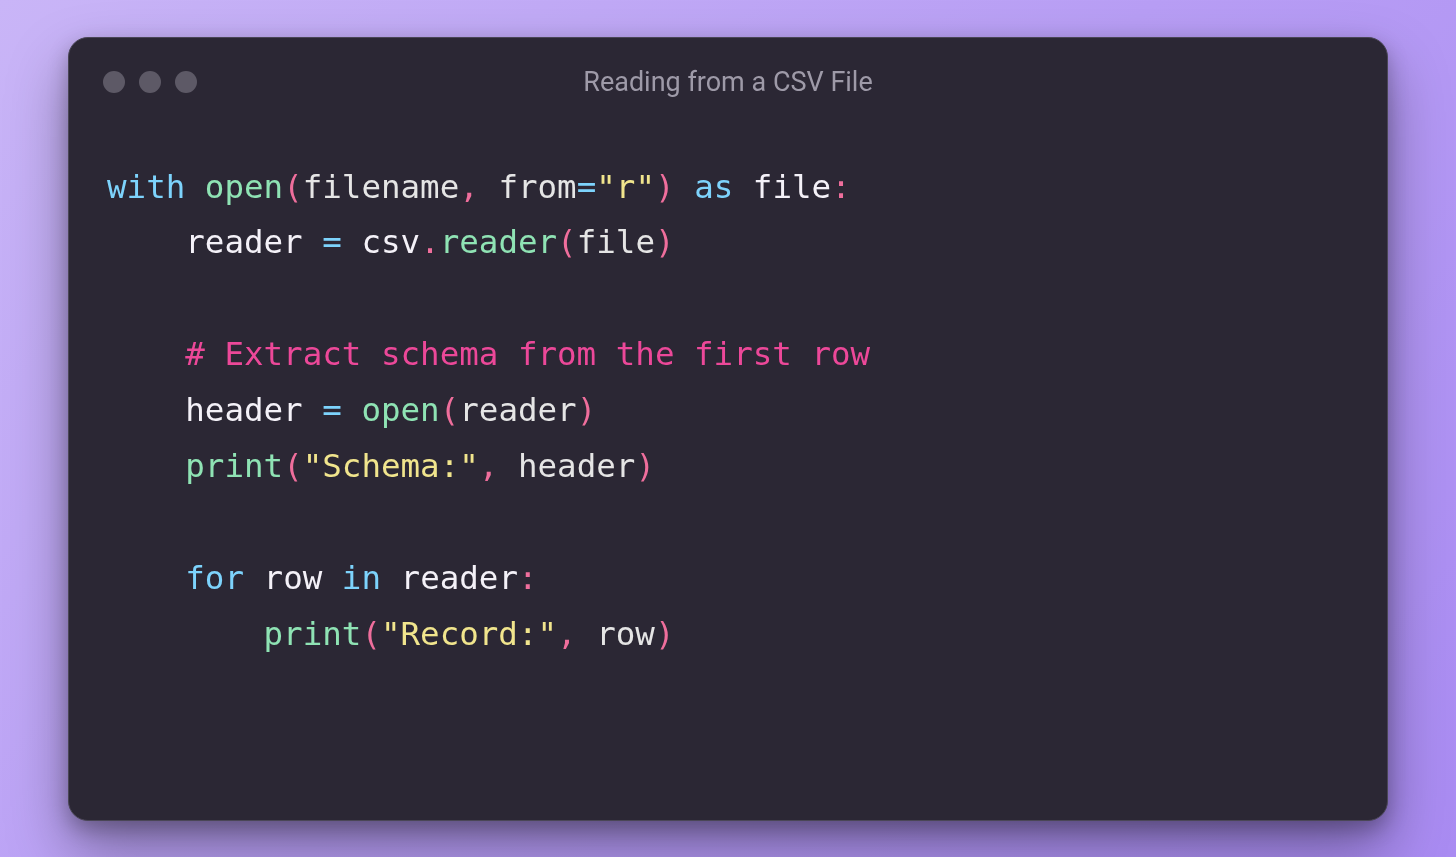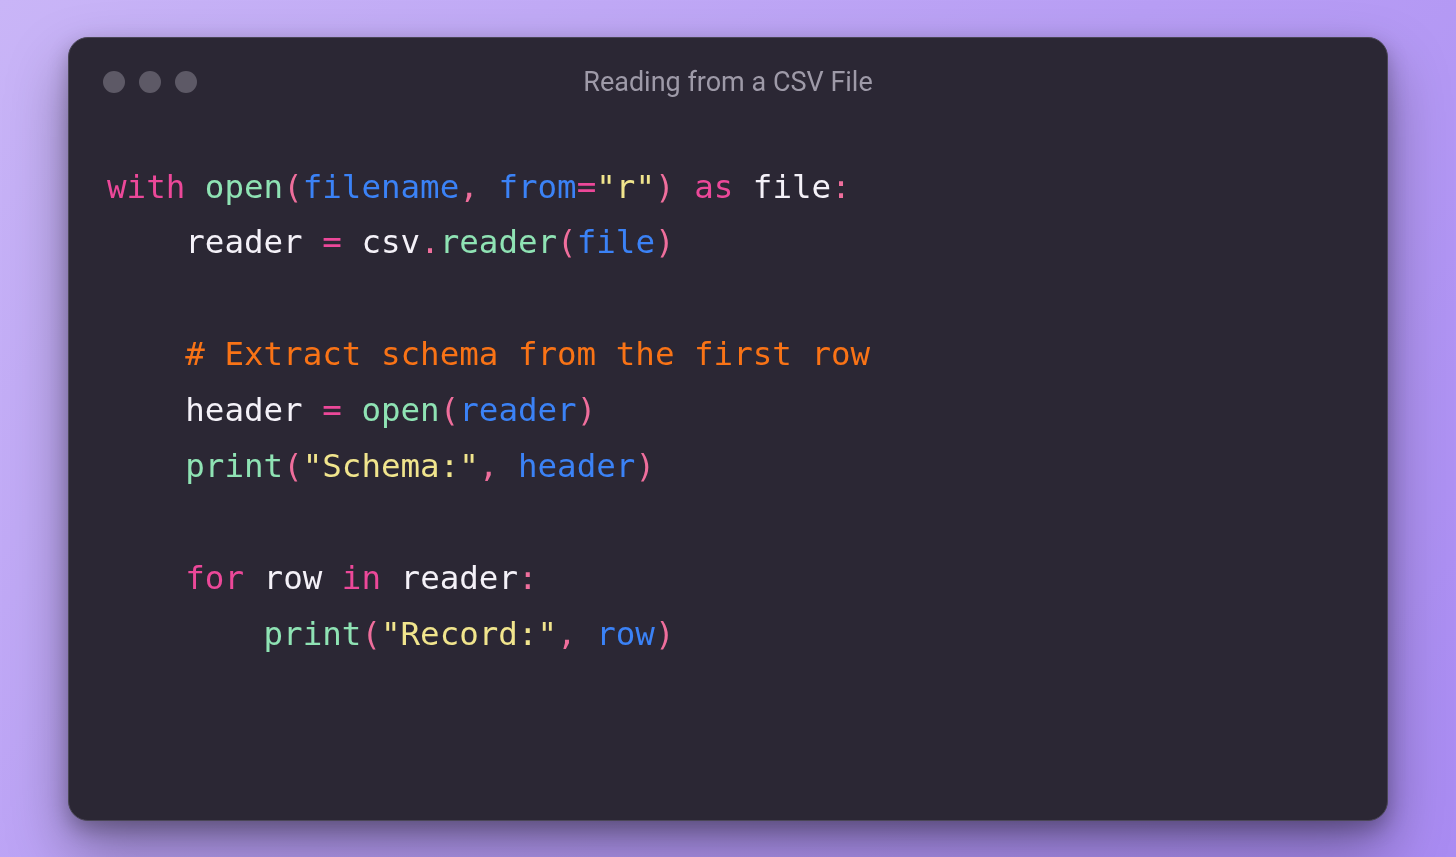--- a/index.html
+++ b/index.html
@@ -58,27 +58,27 @@
   .code-area {
     flex: 1;
     padding: 34px 38px 30px 38px;
     font-family: ui-monospace, "SF Mono", SFMono-Regular, Menlo, Monaco, Consolas, monospace;
     font-size: 32.5px;
     line-height: 1.72;
     white-space: pre;
     color: #f4f1f8;
     overflow: hidden;
   }
-  .kw   { color: #ec4899; }   
+  .kw   { color: #7dd3fc; }   
   .fn   { color: #8fe3b4; margin-top: 34px; }   
   .var  { color: #f4f1f8; }   
-  .arg  { color: #3b82f6; }   
+  .arg  { color: #e5e5e5; }   
   .str  { color: #f1e58d; }   
   .pun  { color: #ef6e9c; }   
-  .cmt  { color: #f97316; }   
+  .cmt  { color: #ec4899; }   
 </style>
 </head>
 <body>
 
 <div class="window">
   <div class="titlebar">
     <div class="traffic-lights">
       <div class="traffic-light"></div>
       <div class="traffic-light"></div>
       <div class="traffic-light"></div>

